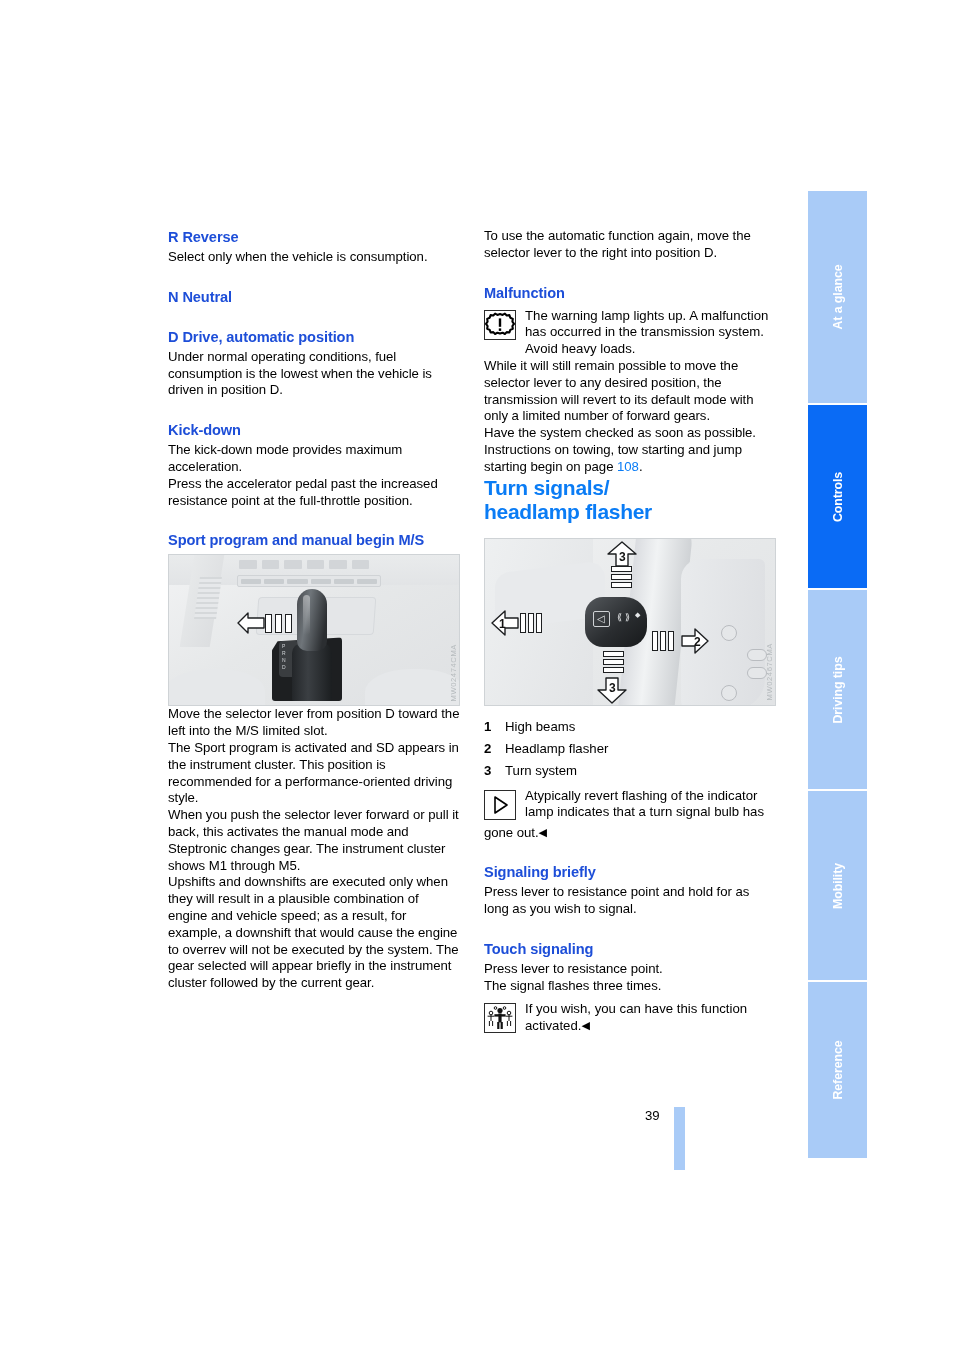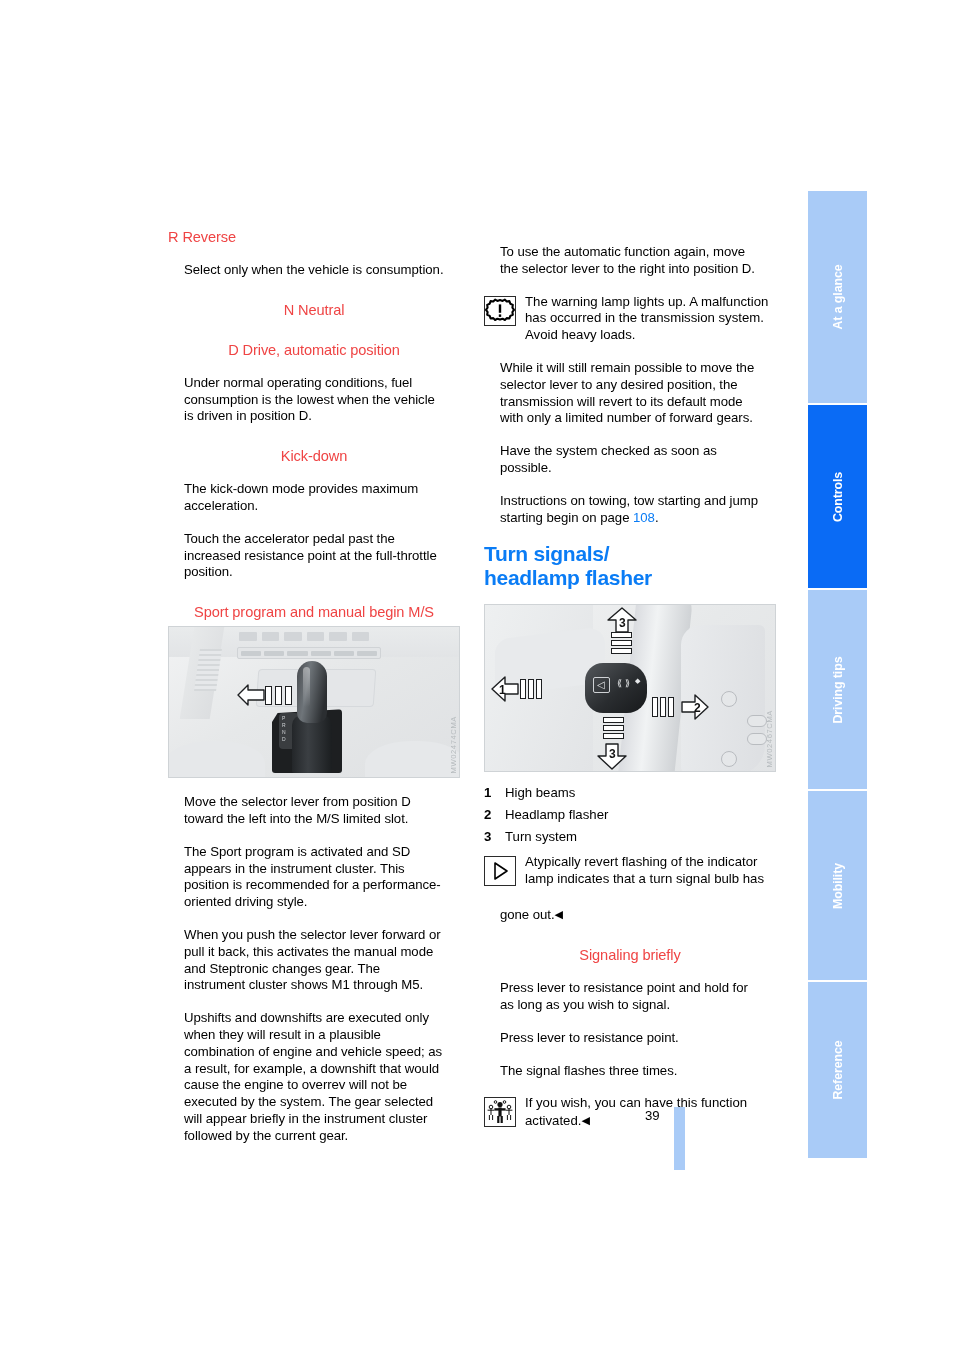--- a/index.html
+++ b/index.html
@@ -12,42 +12,42 @@
     overflow: hidden;
   }
   .page { position: absolute; inset: 0; }
 
   
   .col { position: absolute; width: 292px; }
   .col-left  { left: 168px; top: 228px; }
   .col-right { left: 484px; top: 228px; }
 
   h2.sec {
-    color: #ef4444;
+    color: #1d4ed8;
     font-size: 14.6px;
-    font-weight: normal;
+    font-weight: bold;
     line-height: 18px;
     margin: 0 0 3px 0;
     letter-spacing: -0.1px;
   }
-  h2.sec.gap { margin-top: 22px; text-align: center; }
+  h2.sec.gap { margin-top: 22px; }
 
   h1.big {
     color: #0a7cf5;
     font-size: 21px;
     font-weight: bold;
     line-height: 24px;
     letter-spacing: -0.3px;
     margin: 0 0 14px 0;
   }
 
   p.body {
     font-size: 13.2px;
     line-height: 16.8px;
-    margin: 16px;
+    margin: 0;
     letter-spacing: -0.05px;
   }
   p.body + p.body { margin-top: 0; }
   p.body.sp { margin-top: 11px; }
 
   .link { color: #0a7cf5; }
 
   
   .figure {
     position: relative;
@@ -208,21 +208,21 @@
     <h2 class="sec">R Reverse</h2>
     <p class="body">Select only when the vehicle is consumption.</p>
 
     <h2 class="sec gap">N Neutral</h2>
 
     <h2 class="sec gap">D Drive, automatic position</h2>
     <p class="body">Under normal operating conditions, fuel consumption is the lowest when the vehicle is driven in position D.</p>
 
     <h2 class="sec gap">Kick-down</h2>
     <p class="body">The kick-down mode provides maximum acceleration.</p>
-    <p class="body">Touch the accelerator pedal past the increased resistance point at the full-throttle position.</p>
+    <p class="body">Press the accelerator pedal past the increased resistance point at the full-throttle position.</p>
 
     <h2 class="sec gap">Sport program and manual begin M/S</h2>
 
     <div class="figure fig-gear">
       <div class="g-bg"></div>
       <div class="g-dash"></div>
       <div class="g-pillar"></div>
       <div class="g-vent"></div>
       <div class="g-btnrow">
         <i></i>
@@ -269,20 +269,21 @@
     <p class="body cap">Move the selector lever from position D toward the left into the M/S limited slot.</p>
     <p class="body">The Sport program is activated and SD appears in the instrument cluster. This position is recommended for a performance-oriented driving style.</p>
     <p class="body sp">When you push the selector lever forward or pull it back, this activates the manual mode and Steptronic changes gear. The instrument cluster shows M1 through M5.</p>
     <p class="body sp">Upshifts and downshifts are executed only when they will result in a plausible combination of engine and vehicle speed; as a result, for example, a downshift that would cause the engine to overrev will not be executed by the system. The gear selected will appear briefly in the instrument cluster followed by the current gear.</p>
   </div>
 
   <div class="col col-right">
 
     <p class="body">To use the automatic function again, move the selector lever to the right into position D.</p>
 
+    <h2 class="sec gap">Malfunction</h2>
 
     <div class="note">
       <div class="nicon">
         <svg width="30" height="28" viewBox="0 0 30 28">
           <g transform="translate(15,14)">
             <path d="M0,-11 L2.6,-10.1 L4.9,-11.4 L6.7,-9.5 L9.4,-9.9 L10.3,-7.3 L12.8,-6.1
                      L12.4,-3.4 L14,-1.2 L12.4,1 L12.8,3.7 L10.3,4.9 L9.4,7.5 L6.7,7.1
                      L4.9,9 L2.6,7.7 L0,8.6 L-2.6,7.7 L-4.9,9 L-6.7,7.1 L-9.4,7.5
                      L-10.3,4.9 L-12.8,3.7 L-12.4,1 L-14,-1.2 L-12.4,-3.4 L-12.8,-6.1
                      L-10.3,-7.3 L-9.4,-9.9 L-6.7,-9.5 L-4.9,-11.4 L-2.6,-10.1 Z" fill="none" stroke="#000" stroke-width="2.1" stroke-linejoin="round"></path>
@@ -393,20 +394,21 @@
           <polygon points="10,6 22,14 10,22" fill="none" stroke="#000" stroke-width="1.6" stroke-linejoin="round"></polygon>
         </svg>
       </div>
       <div class="ntext">Atypically revert flashing of the indicator lamp indicates that a turn signal bulb has</div>
     </div>
     <p class="body"><span>gone out.</span><span class="arrowend">◀</span></p>
 
     <h2 class="sec gap">Signaling briefly</h2>
     <p class="body">Press lever to resistance point and hold for as long as you wish to signal.</p>
 
+    <h2 class="sec gap">Touch signaling</h2>
     <p class="body">Press lever to resistance point.</p>
     <p class="body">The signal flashes three times.</p>
 
     <div class="note">
       <div class="nicon">
         <svg width="30" height="28" viewBox="0 0 30 28">
           <g fill="#111">
             <circle cx="15" cy="6.5" r="2.6"></circle>
             <rect x="13.4" y="9.4" width="3.2" height="9"></rect>
             <rect x="9.4" y="10.2" width="11.2" height="2.4"></rect>

